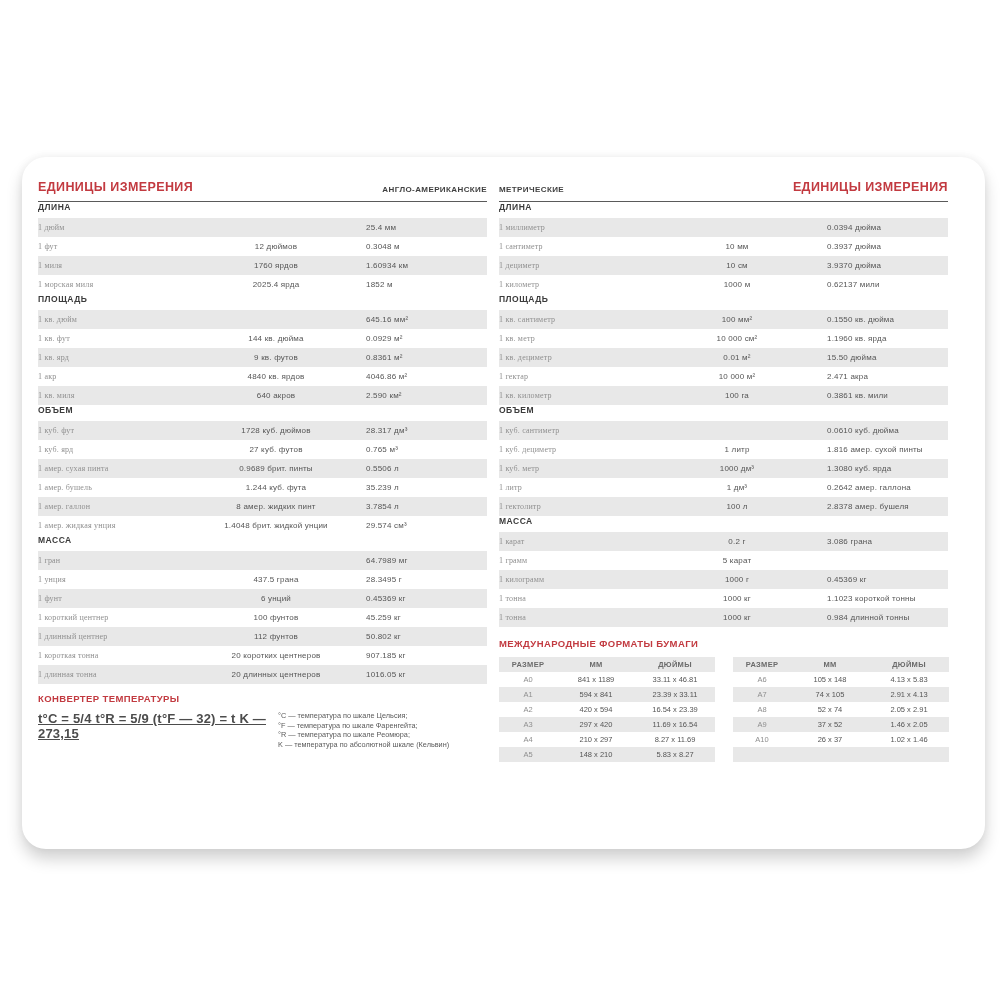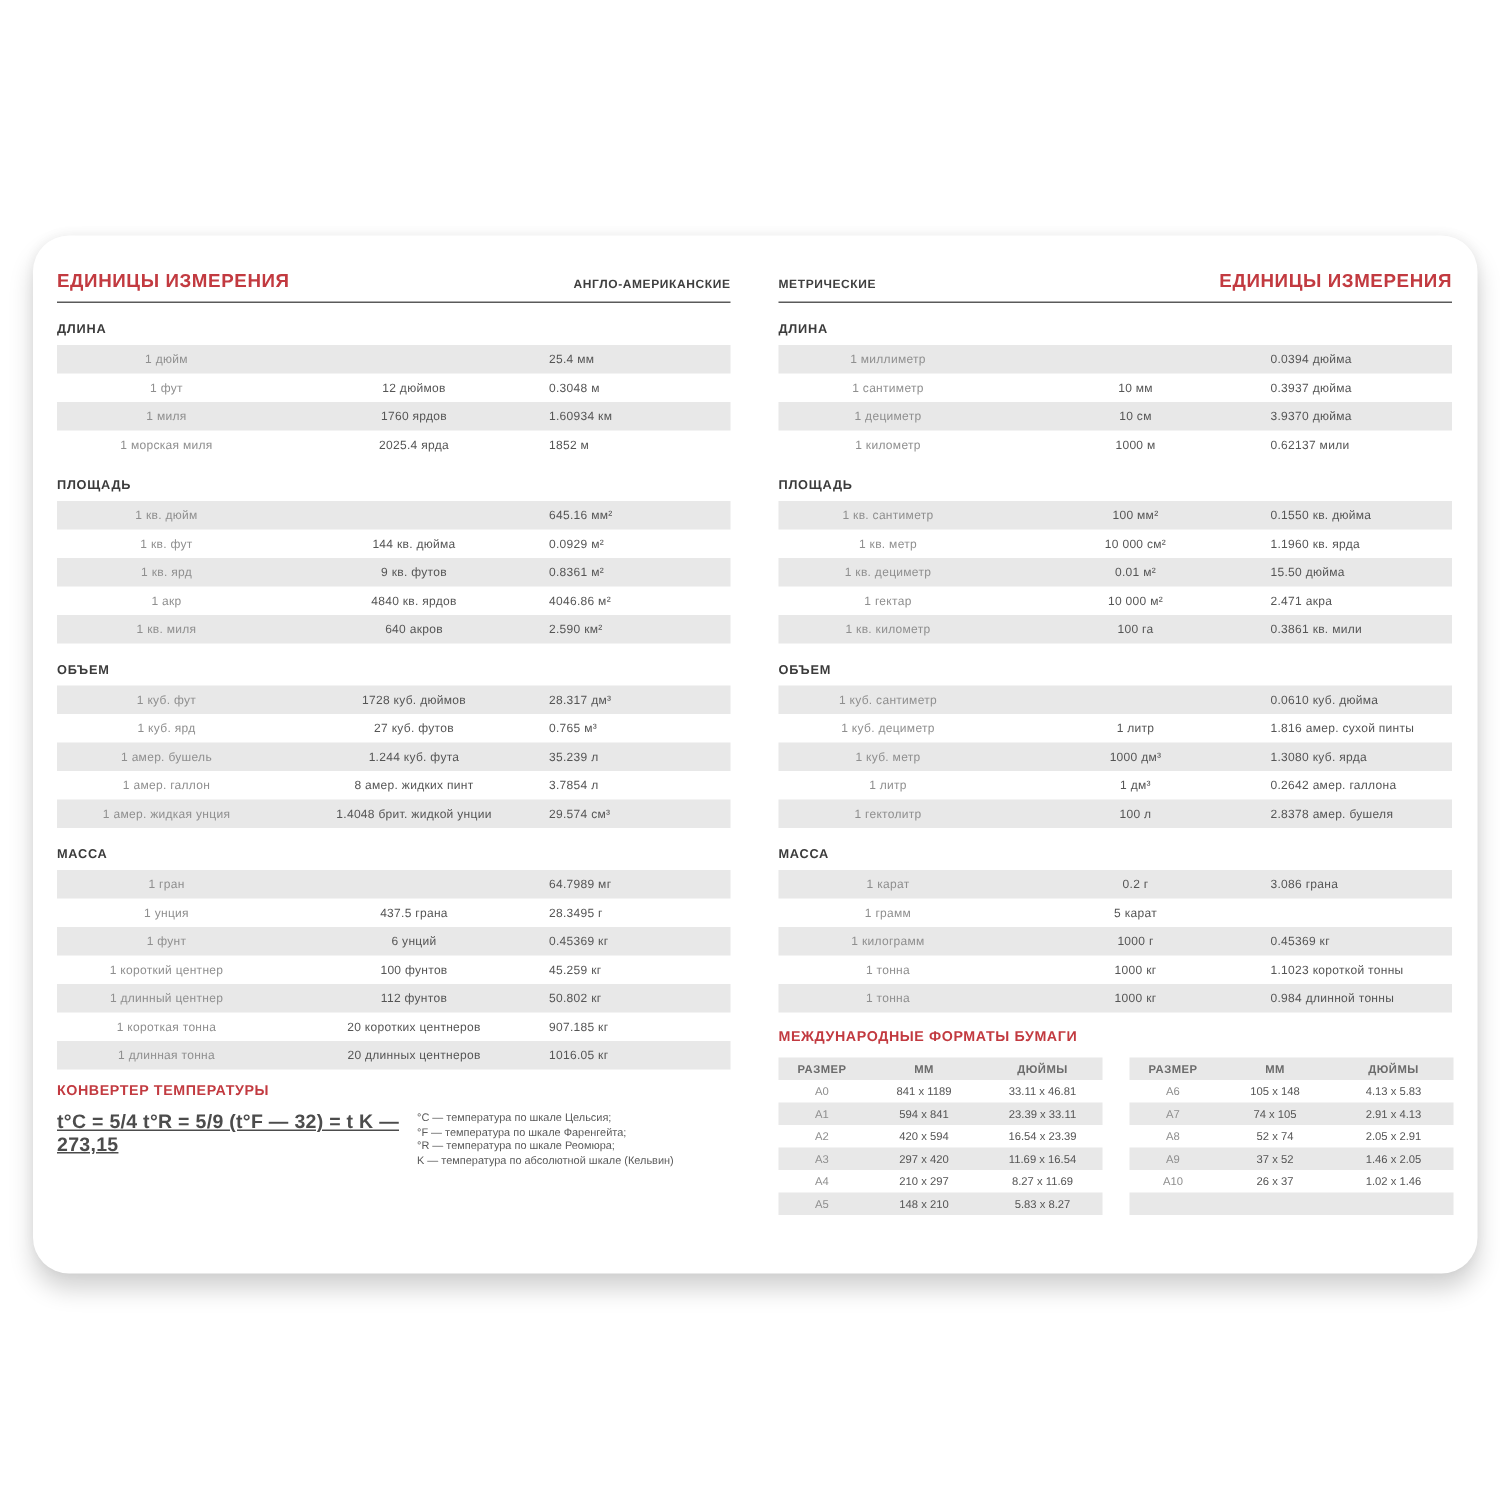--- a/index.html
+++ b/index.html
@@ -8,41 +8,41 @@
     background:#ffffff;
     font-family:"Liberation Sans", sans-serif;
     -webkit-font-smoothing:antialiased;
   }
   .spread{
     position:absolute;left:22px;top:157px;width:963px;height:692px;
     background:#ffffff;border-radius:24px;
     box-shadow:0 10px 16px rgba(0,0,0,.18), 0 -1px 8px rgba(0,0,0,.05);
     box-sizing:border-box;
     padding:22px 18px 0 16px;
-    display:flex;gap:32px;
+    display:flex;gap:12px;
   }
   .col{width:449px;flex:0 0 449px;}
   .col-header{
     display:flex;justify-content:space-between;align-items:flex-end;
     border-bottom:1px solid #5a5a5a;padding-bottom:7px;height:15px;
   }
   .main-title{color:#c23a40;font-weight:bold;font-size:12.5px;letter-spacing:.4px;}
   .corner-label{font-size:8px;font-weight:bold;color:#3f3f3f;letter-spacing:.4px;}
-  .section{margin-top:12px;}
+  .section{}
   .section-heading{
     font-size:8.5px;font-weight:bold;color:#3b3b3b;
     letter-spacing:.5px;margin:0 0 6px 0;
   }
   .rows{display:block;}
   .row{
     display:grid;grid-template-columns:148px 180px 1fr;
     height:19px;align-items:center;font-size:8px;letter-spacing:.2px;
   }
   .rows .row:nth-child(odd){background:#e8e8e8;}
-  .c1{text-align:center;color:#8f8f8f;padding-right:2px;}
+  .c1{text-align:left;color:#8f8f8f;padding-right:2px;font-family:Liberation Serif, serif;}
   .c2{text-align:center;color:#555555;}
   .c3{text-align:left;color:#555555;}
   
   .temp{margin-top:9px;}
   .temp-title{color:#c23a40;font-weight:bold;font-size:9.5px;letter-spacing:.4px;}
   .temp-body{display:flex;margin-top:7px;}
   .temp-formula{width:240px;font-weight:bold;font-size:13px;color:#4c4c4c;letter-spacing:.2px;text-decoration:underline;}
   .temp-notes{font-size:7.3px;color:#5a5a5a;line-height:9.6px;}
   
   .paper{margin-top:11px;}
@@ -132,20 +132,25 @@
               <span class="c1">1 куб. фут</span>
               <span class="c2">1728 куб. дюймов</span>
               <span class="c3">28.317 дм³</span>
             </div>
             <div class="row">
               <span class="c1">1 куб. ярд</span>
               <span class="c2">27 куб. футов</span>
               <span class="c3">0.765 м³</span>
             </div>
             <div class="row">
+              <span class="c1">1 амер. сухая пинта</span>
+              <span class="c2">0.9689 брит. пинты</span>
+              <span class="c3">0.5506 л</span>
+            </div>
+            <div class="row">
               <span class="c1">1 амер. бушель</span>
               <span class="c2">1.244 куб. фута</span>
               <span class="c3">35.239 л</span>
             </div>
             <div class="row">
               <span class="c1">1 амер. галлон</span>
               <span class="c2">8 амер. жидких пинт</span>
               <span class="c3">3.7854 л</span>
             </div>
             <div class="row">

